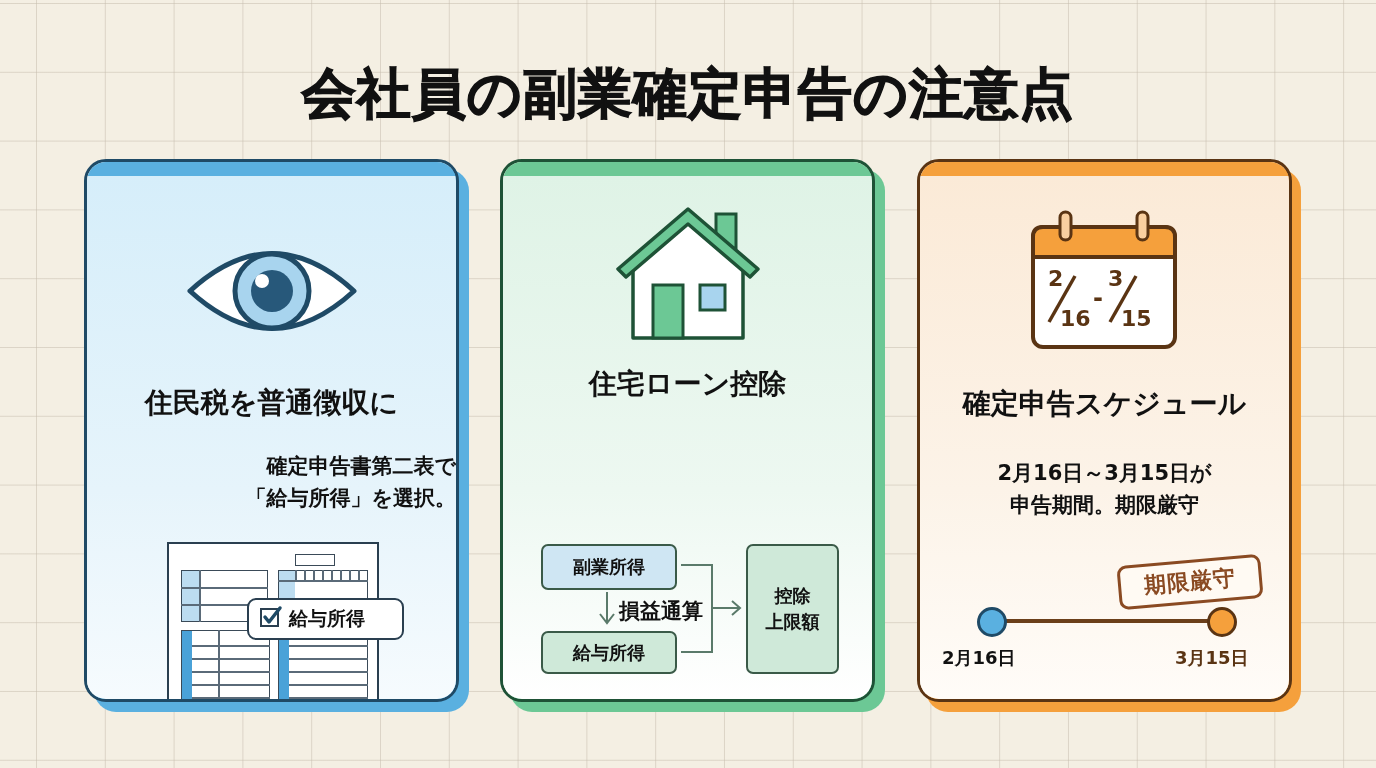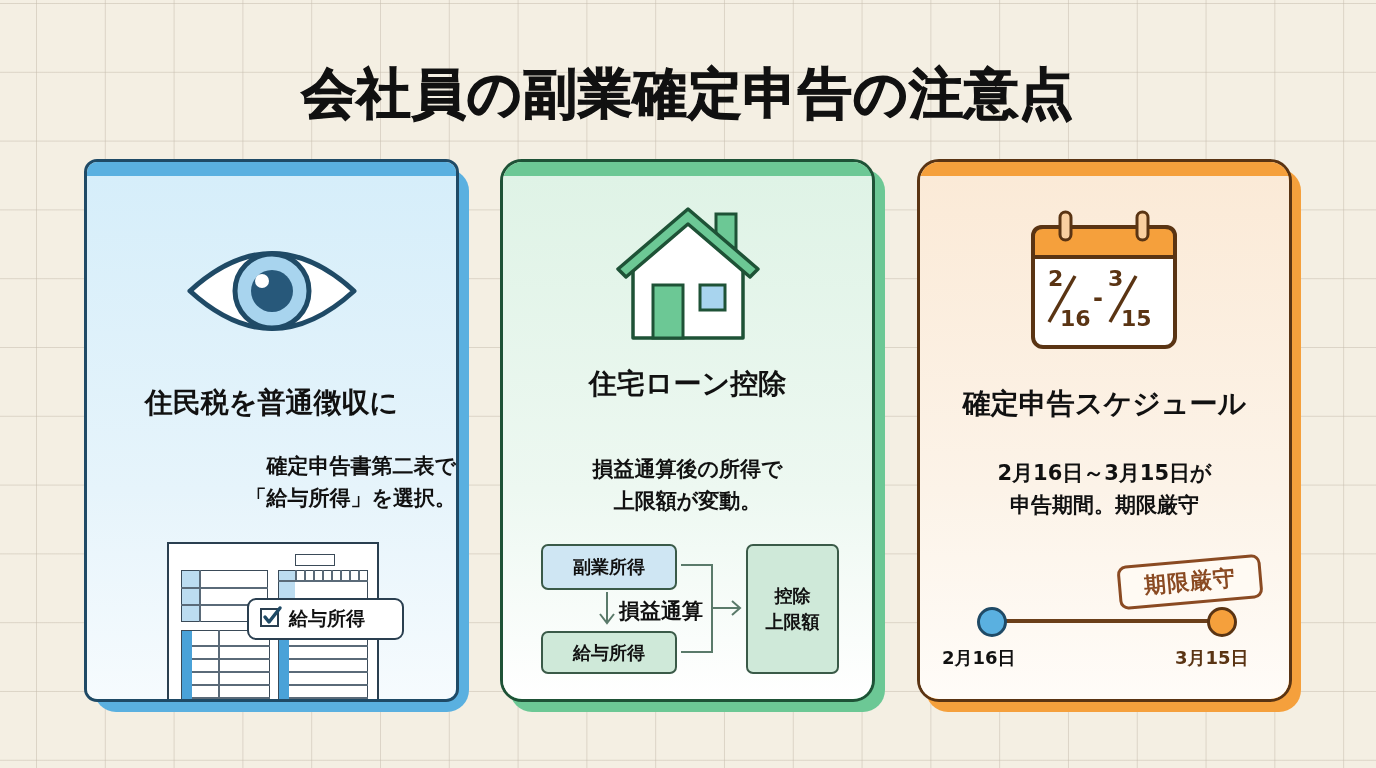--- a/index.html
+++ b/index.html
@@ -31,21 +31,21 @@
     }
     .card-shadow {
       position: absolute; top: 169px; width: 375px; height: 543px;
       border-radius: 22px;
     }
     .card-topbar { position: absolute; left: 0; top: 0; width: 100%; height: 14px; }
     .card-body { position: absolute; left: 0; top: 14px; width: 100%; bottom: 0; }
 
     
     #c1s { left: 94px; background: #5ab0e0; }
-    #c1 { left: 84px; border-color: #1f4a66; border-radius: 13px; }
+    #c1 { left: 84px; border-color: #1f4a66; }
     #c1 .card-topbar { background: #5ab0e0; }
     #c1 .card-body { background: linear-gradient(to bottom, #d6eefa 0%, #e6f4fb 60%, #f6fbfe 100%); }
     
     #c2s { left: 510px; background: #6cc895; }
     #c2 { left: 500px; border-color: #1e5236; }
     #c2 .card-topbar { background: #6cc895; }
     #c2 .card-body { background: linear-gradient(to bottom, #dff3e6 0%, #edf8f1 60%, #ffffff 100%); }
     
     #c3s { left: 926px; background: #f5a03c; }
     #c3 { left: 917px; border-color: #5a3413; }
@@ -186,24 +186,20 @@
       <svg width="150" height="140" viewBox="0 0 150 140">
         <rect x="103" y="8" width="20" height="34" fill="#6cc895" stroke="#1e5236" stroke-width="3"></rect>
         <path d="M20 60 L75 12 L130 60 L130 132 L20 132 Z" fill="#fff" stroke="#1e5236" stroke-width="3.5" stroke-linejoin="round"></path>
         <path d="M5 63 L75 3 L145 63 L137 71 L75 18 L13 71 Z" fill="#6cc895" stroke="#1e5236" stroke-width="3.5" stroke-linejoin="round"></path>
         <rect x="40" y="79" width="30" height="53" fill="#6cc895" stroke="#1e5236" stroke-width="3"></rect>
         <rect x="87" y="79" width="25" height="25" fill="#a8d4ee" stroke="#1e5236" stroke-width="3"></rect>
       </svg>
     </div>
     <div class="heading" style="top:188px;line-height:40px;">
       <div>住宅ローン控除</div>
-    </div>
-    <div class="desc" style="top:277px;">
-      <div>損益通算後の所得で</div>
-      <div>上限額が変動。</div>
     </div>
 
     <div>
       <div class="fbox" style="left:38px;top:368px;width:136px;height:46px;background:#cfe6f3;">副業所得</div>
       <div class="fbox" style="left:38px;top:455px;width:136px;height:43px;background:#cfe9d9;">給与所得</div>
       <div class="fbox" style="left:243px;top:368px;width:93px;height:130px;background:#cfe9d9;">
         <div>
           <div>控除</div>
           <div>上限額</div>
         </div>

